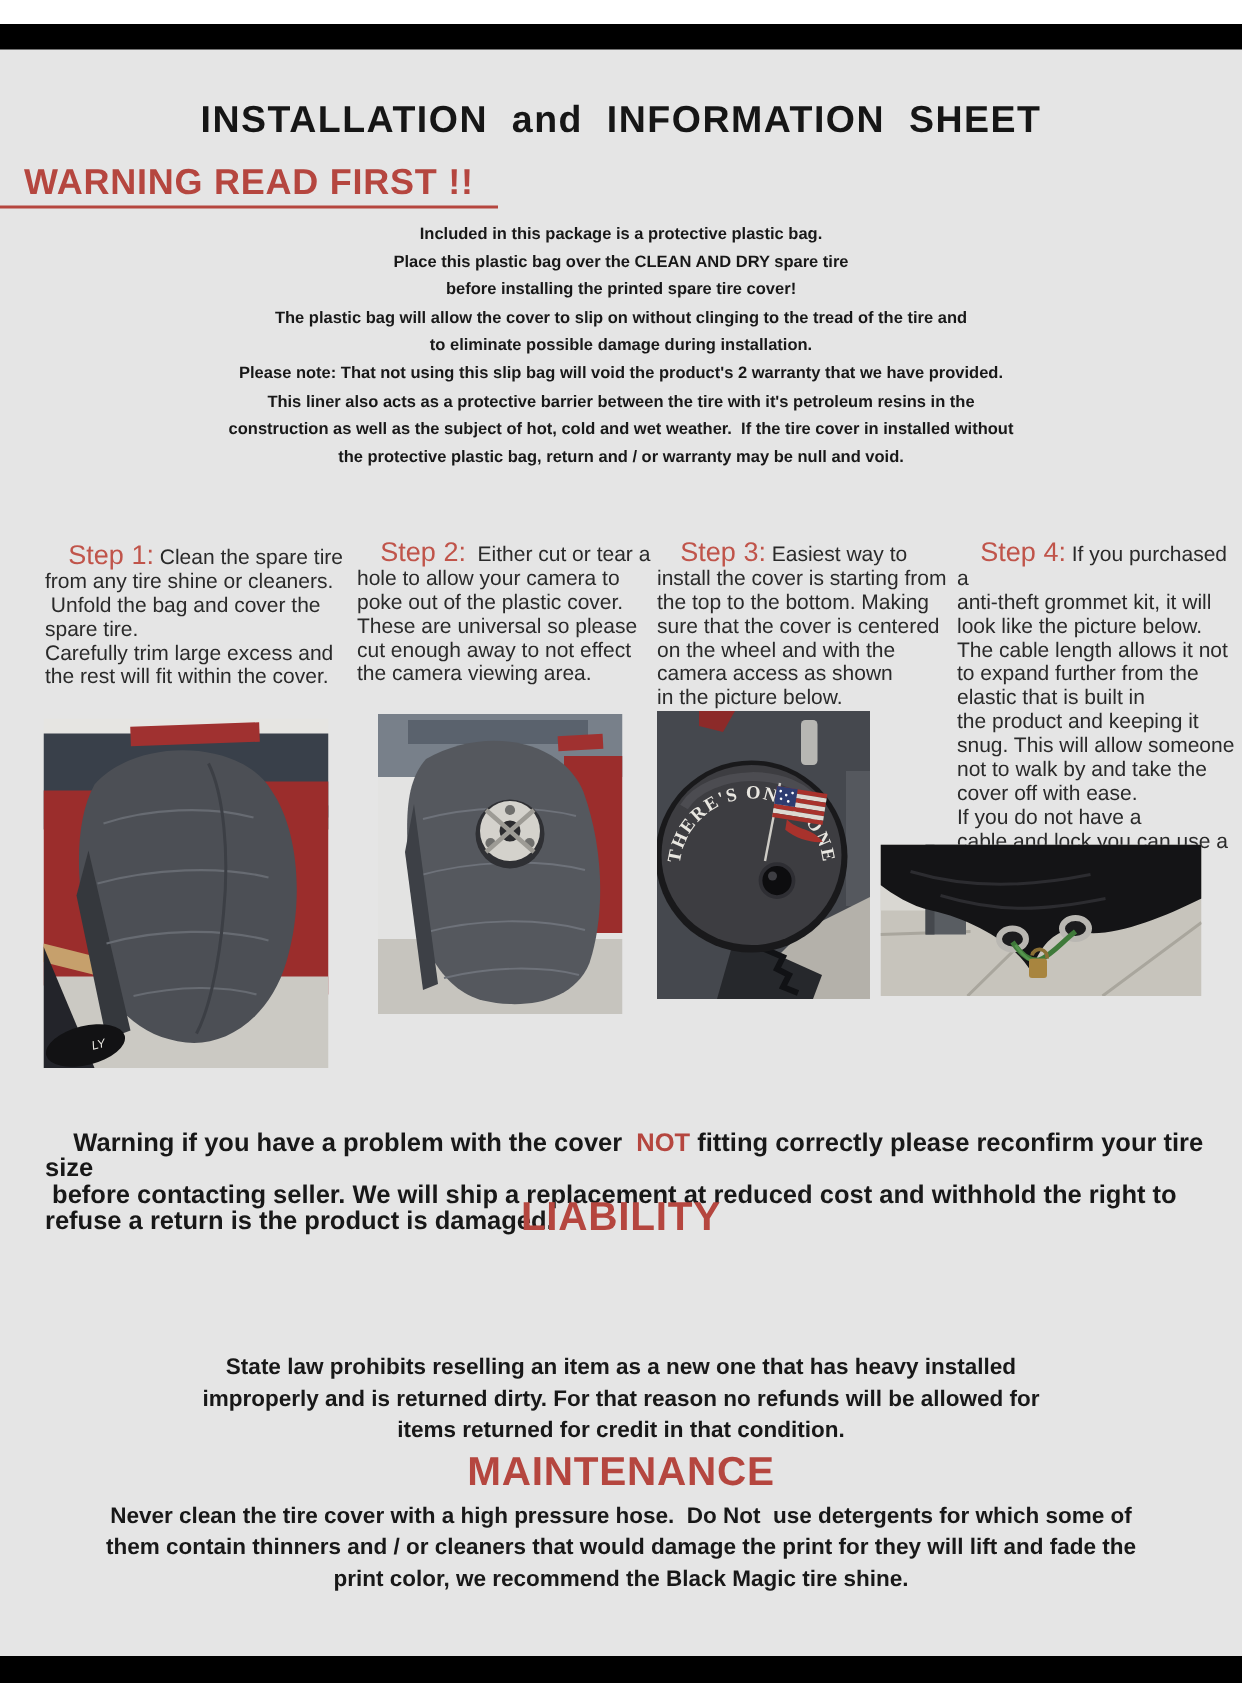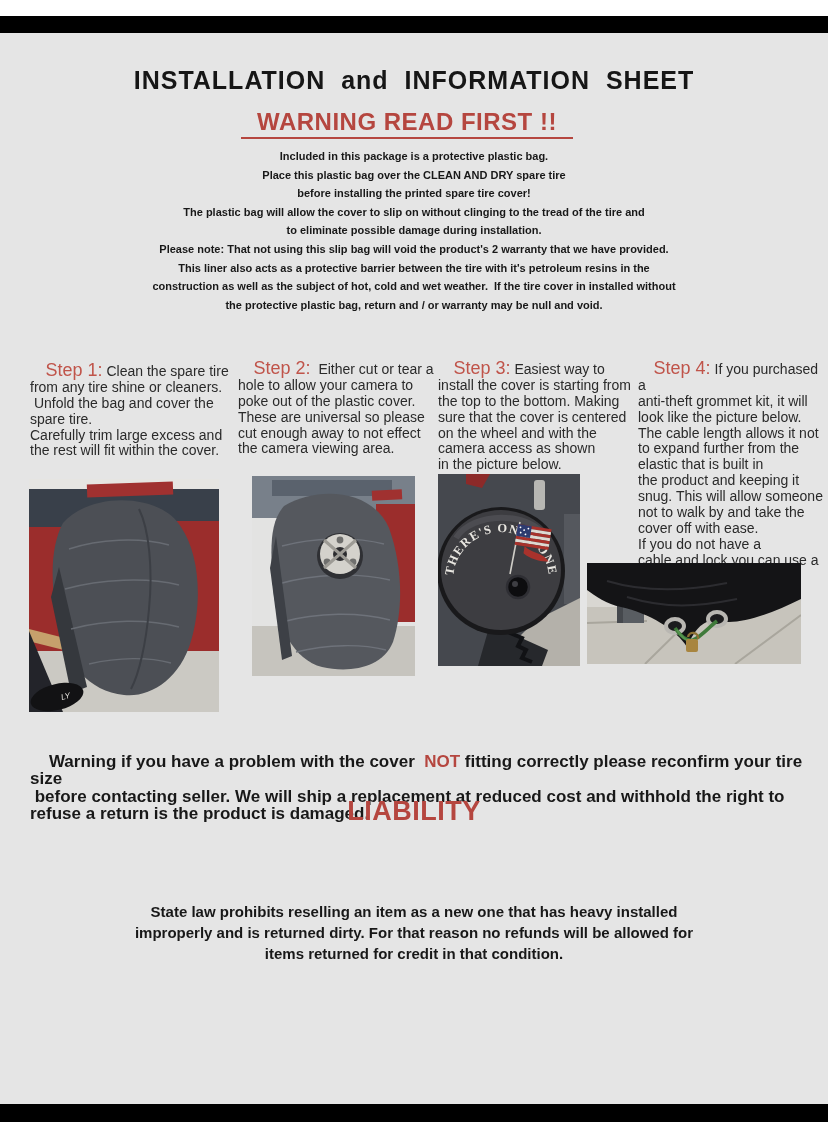--- a/index.html
+++ b/index.html
@@ -10,21 +10,21 @@
   }
   .bar{position:absolute;left:0;width:828px;background:#000;}
   .bar.top{top:0;height:17px;}
   .bar.bottom{top:1088px;height:34px;}
 
   .page-title{
     position:absolute;top:50px;left:0;width:828px;margin:0;
     text-align:center;font-size:25px;font-weight:bold;letter-spacing:1px;
     white-space:pre-wrap;color:#161616;
   }
-  .warn-wrap{position:absolute;top:92px;left:0;width:814px;text-align:center;}
+  .warn-wrap{position:absolute;top:92px;left:0;width:814px;}
   .warn-head{
     display:inline-block;font-size:24px;font-weight:bold;letter-spacing:.5px;
     color:#b5463f;border-bottom:2px solid #b5463f;padding:0 16px 1px 16px;
   }
   .intro{
     position:absolute;top:131px;left:4px;width:820px;
     text-align:center;font-size:11px;font-weight:bold;line-height:18.6px;
     white-space:pre-wrap;color:#181818;
   }
   .step{
@@ -239,15 +239,19 @@
     <span>Warning if you have a problem with the cover  </span><span class="hl">NOT</span><span> fitting correctly please reconfirm your tire size
  before contacting seller. We will ship a replacement at reduced cost and withhold the right to
 refuse a return is the product is damaged.</span>
   </div>
 
   <h2 class="sect-head head-liability">LIABILITY</h2>
   <div class="body-para liability-p2">State law prohibits reselling an item as a new one that has heavy installed
 improperly and is returned dirty. For that reason no refunds will be allowed for
 items returned for credit in that condition.</div>
 
+  <h2 class="sect-head head-maintenance">MAINTENANCE</h2>
+  <div class="body-para maintenance-p">Never clean the tire cover with a high pressure hose.  Do Not  use detergents for which some of
+them contain thinners and / or cleaners that would damage the print for they will lift and fade the
+print color, we recommend the Black Magic tire shine.</div>
 
   <div class="bar bottom"></div>
 </div>
 
 </body></html>

